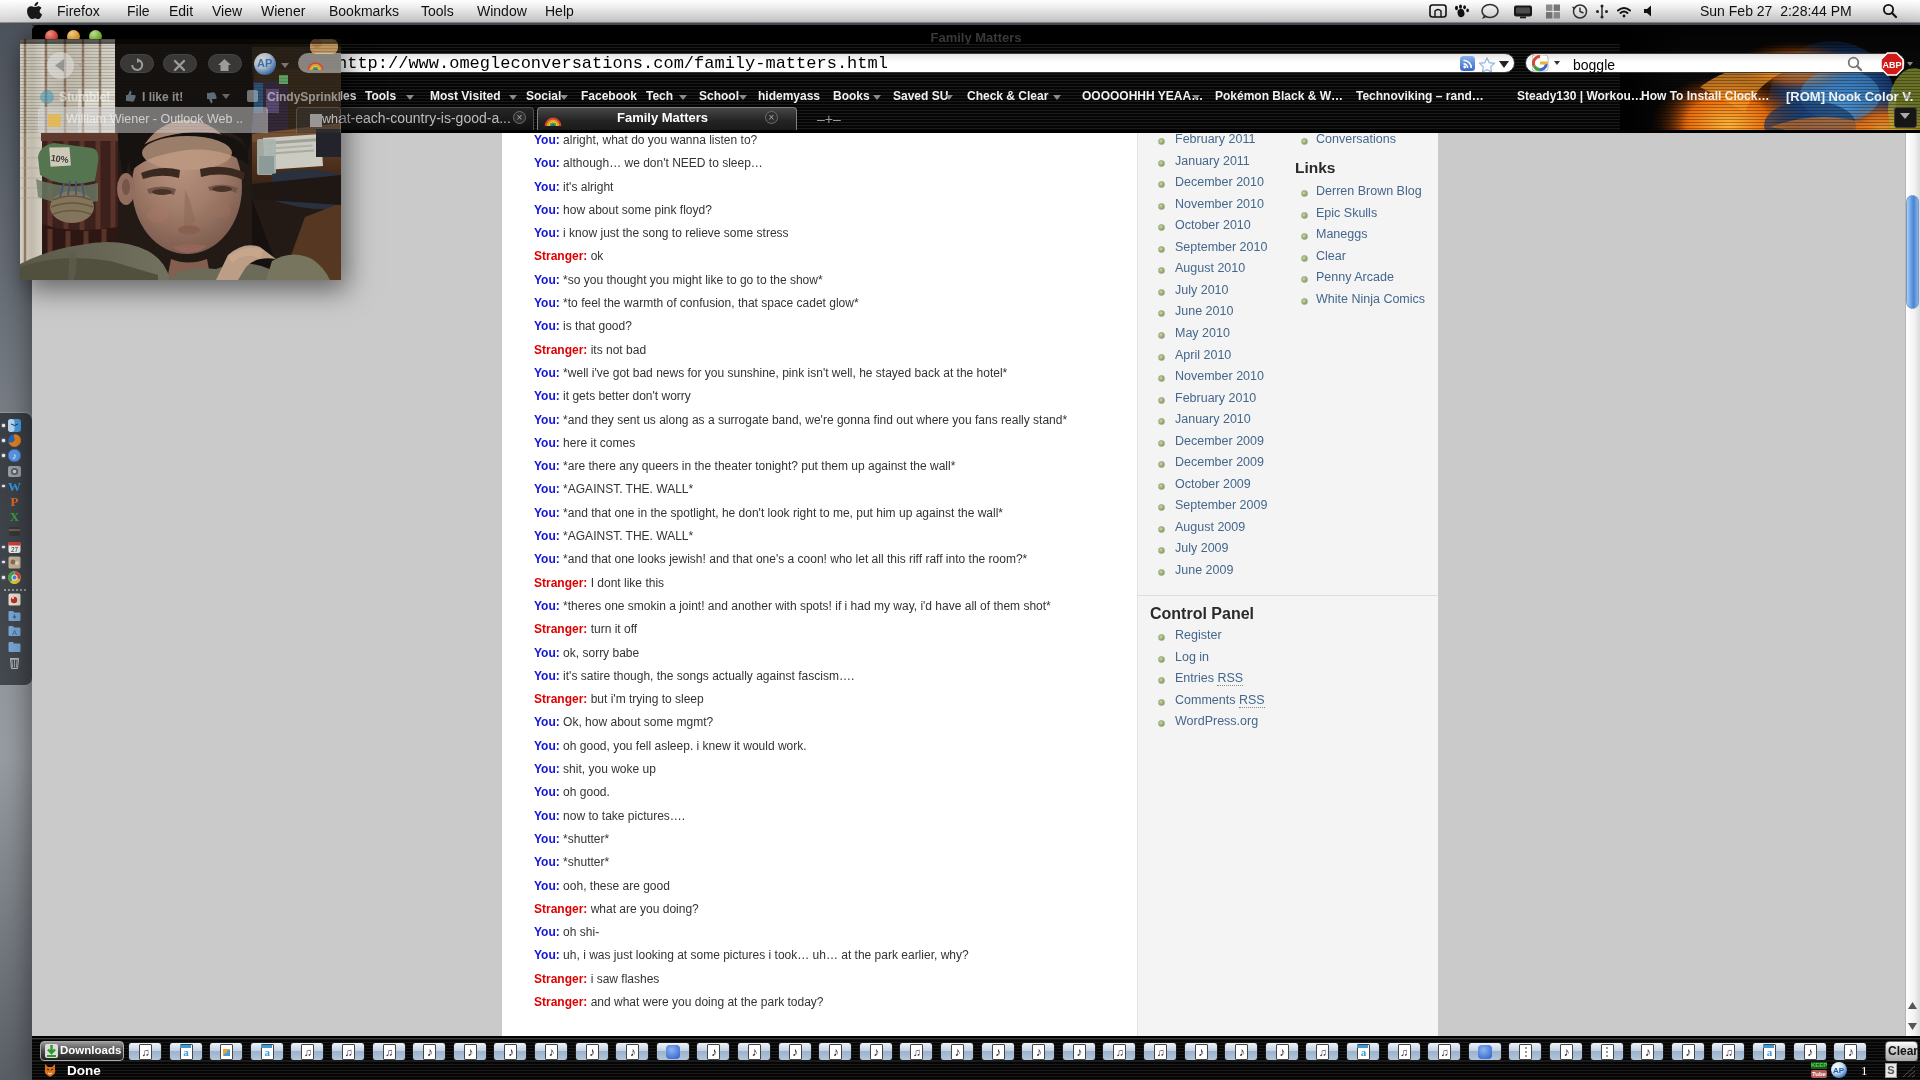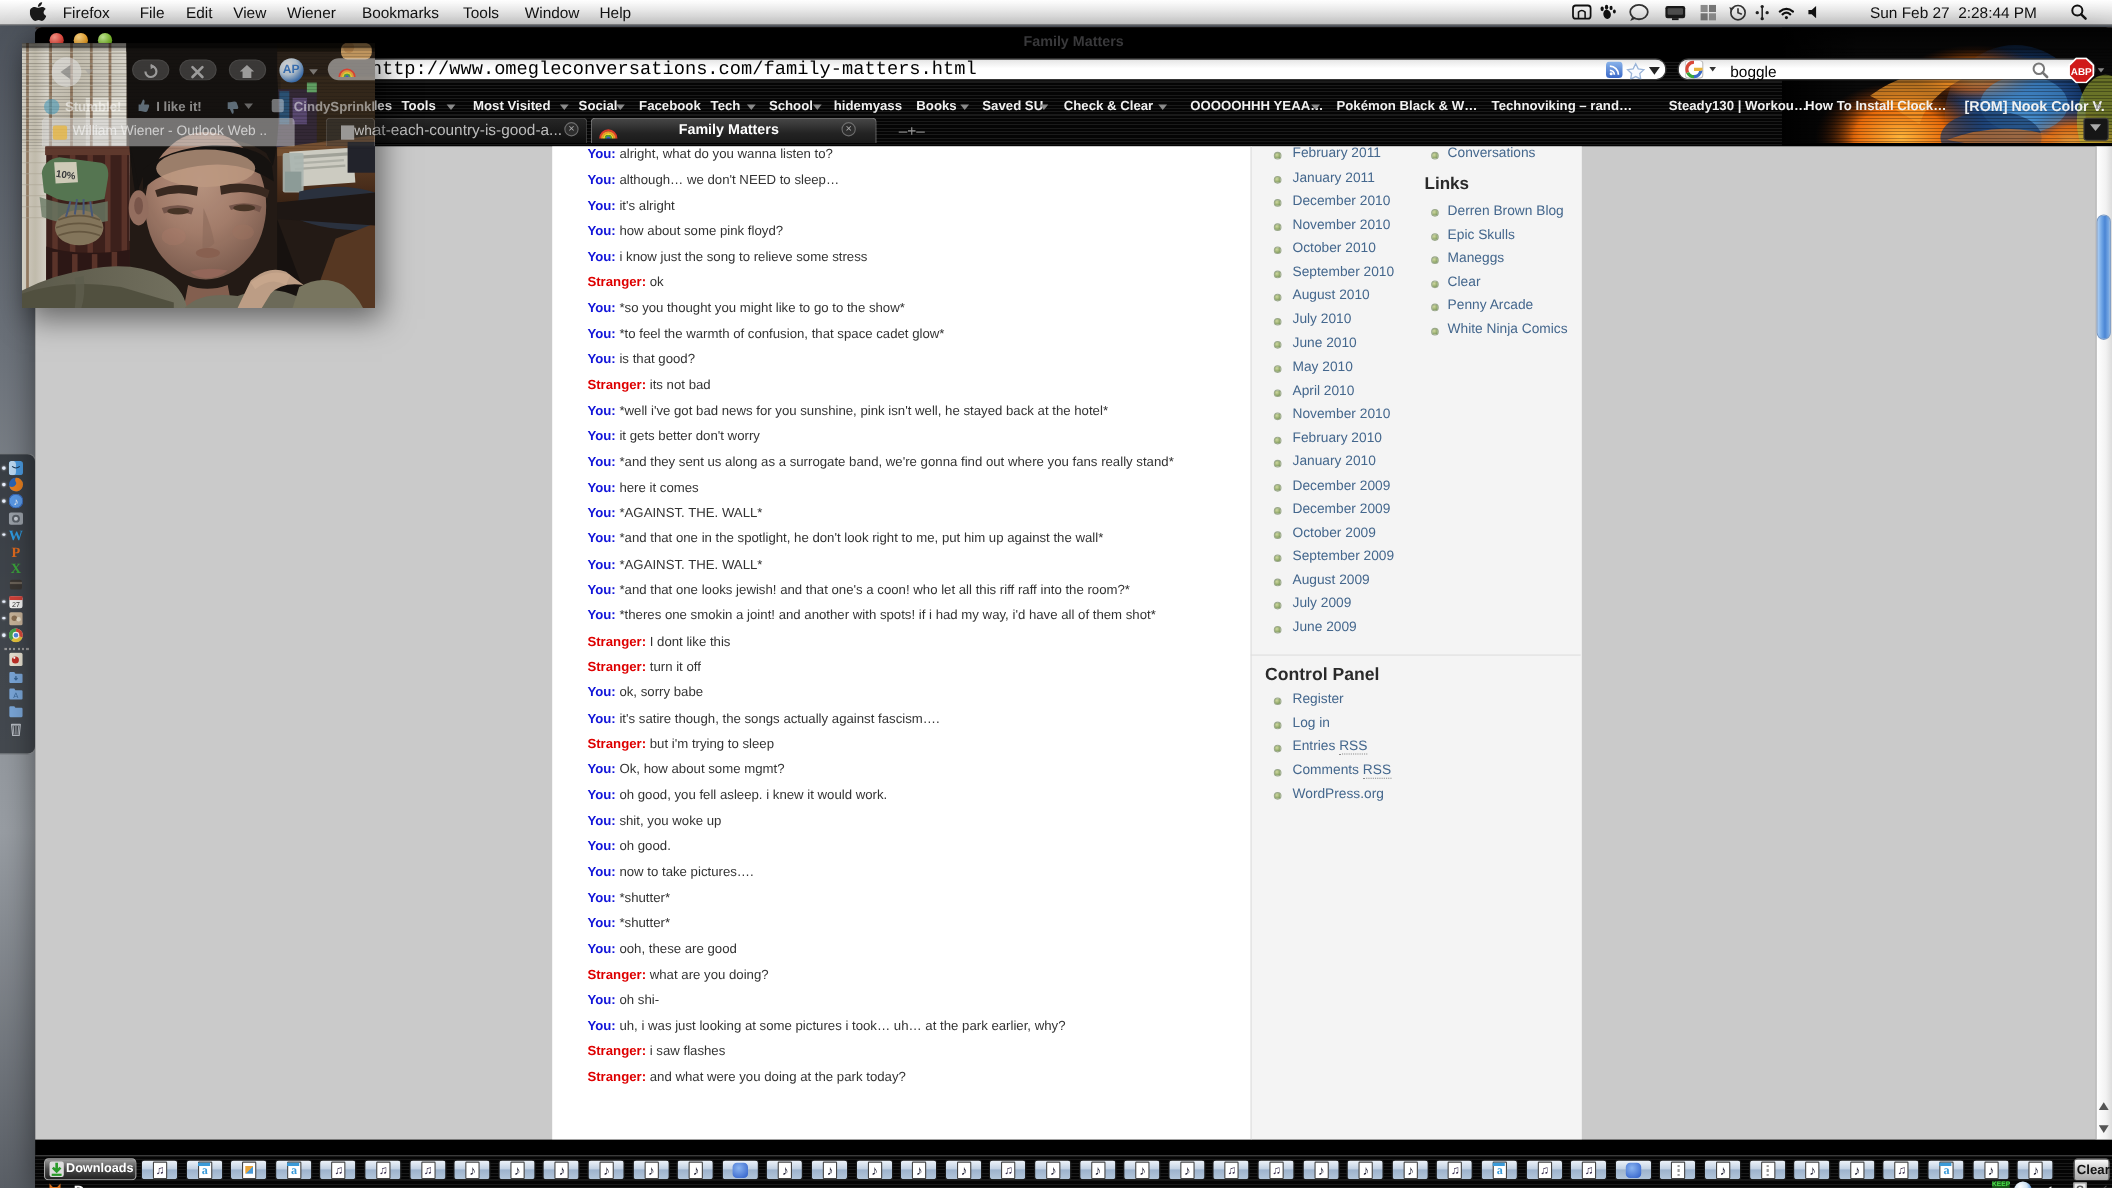--- a/index.html
+++ b/index.html
@@ -5,21 +5,21 @@
 font-family:"Liberation Sans",sans-serif;}
 .a{position:absolute;}
 #desk{left:0;top:0;width:1920px;height:1080px;
 background:linear-gradient(180deg,#4b515a 0%,#6d737b 30%,#8e9399 55%,#989da3 70%,#5a5f66 100%);}
 #menubar{left:0;top:0;width:1920px;height:22px;
 background:linear-gradient(180deg,#ffffff 0%,#ebebeb 45%,#d2d2d2 100%);
 border-bottom:1px solid #8e8e8e;color:#111;font-size:14px;}
 .mi{position:absolute;top:3px;white-space:nowrap;}
 #win{left:32px;top:25px;width:1888px;height:1055px;background:#000;border-radius:6px 6px 0 0;
 box-shadow:0 10px 30px rgba(0,0,0,.5);}
-.stripes{background:repeating-linear-gradient(180deg,#1a1a1a 0px,#1a1a1a 1px,#050505 1px,#050505 3px);margin-top:12px;}
+.stripes{background:repeating-linear-gradient(180deg,#1a1a1a 0px,#1a1a1a 1px,#050505 1px,#050505 3px);}
 #titlebar{left:0;top:0;width:1888px;height:19px;background:#000;border-radius:6px 6px 0 0;}
 #wtitle{left:0;top:5px;width:1888px;text-align:center;color:#39393b;font-size:13px;font-weight:bold;}
 .tl{position:absolute;top:5px;width:13px;height:13px;border-radius:50%;}
 #chromebg{left:0;top:19px;width:1588px;height:86px;}
 #navbar{left:0;top:19px;width:1888px;height:35px;}
 #bmbar{left:0;top:54px;width:1888px;height:26px;}
 #tabbar{left:0;top:80px;width:1888px;height:25px;border-bottom:1px solid #000;}
 .pill{position:absolute;top:11px;height:19px;border-radius:10px;background:linear-gradient(180deg,#4a4a4a,#1d1d1d);border:1px solid #5a5a5a;box-sizing:border-box;}
 .bmtxt{position:absolute;top:10px;color:#f1f1f1;font-weight:bold;font-size:12px;white-space:nowrap;}
 .caret{position:absolute;top:16px;width:0;height:0;border-left:4px solid transparent;border-right:4px solid transparent;border-top:5px solid #8a8a8a;}
@@ -372,26 +372,27 @@
         <div><span class="y">You:</span> i know just the song to relieve some stress</div>
         <div><span class="s">Stranger:</span> ok</div>
         <div><span class="y">You:</span> *so you thought you might like to go to the show*</div>
         <div><span class="y">You:</span> *to feel the warmth of confusion, that space cadet glow*</div>
         <div><span class="y">You:</span> is that good?</div>
         <div><span class="s">Stranger:</span> its not bad</div>
         <div><span class="y">You:</span> *well i've got bad news for you sunshine, pink isn't well, he stayed back at the hotel*</div>
         <div><span class="y">You:</span> it gets better don't worry</div>
         <div><span class="y">You:</span> *and they sent us along as a surrogate band, we're gonna find out where you fans really stand*</div>
         <div><span class="y">You:</span> here it comes</div>
+        <div><span class="y">You:</span> *are there any queers in the theater tonight? put them up against the wall*</div>
         <div><span class="y">You:</span> *AGAINST. THE. WALL*</div>
         <div><span class="y">You:</span> *and that one in the spotlight, he don't look right to me, put him up against the wall*</div>
         <div><span class="y">You:</span> *AGAINST. THE. WALL*</div>
         <div><span class="y">You:</span> *and that one looks jewish! and that one's a coon! who let all this riff raff into the room?*</div>
+        <div><span class="s">Stranger:</span> I dont like this</div>
         <div><span class="y">You:</span> *theres one smokin a joint! and another with spots! if i had my way, i'd have all of them shot*</div>
-        <div><span class="s">Stranger:</span> I dont like this</div>
         <div><span class="s">Stranger:</span> turn it off</div>
         <div><span class="y">You:</span> ok, sorry babe</div>
         <div><span class="y">You:</span> it's satire though, the songs actually against fascism….</div>
         <div><span class="s">Stranger:</span> but i'm trying to sleep</div>
         <div><span class="y">You:</span> Ok, how about some mgmt?</div>
         <div><span class="y">You:</span> oh good, you fell asleep. i knew it would work.</div>
         <div><span class="y">You:</span> shit, you woke up</div>
         <div><span class="y">You:</span> oh good.</div>
         <div><span class="y">You:</span> now to take pictures….</div>
         <div><span class="y">You:</span> *shutter*</div>

